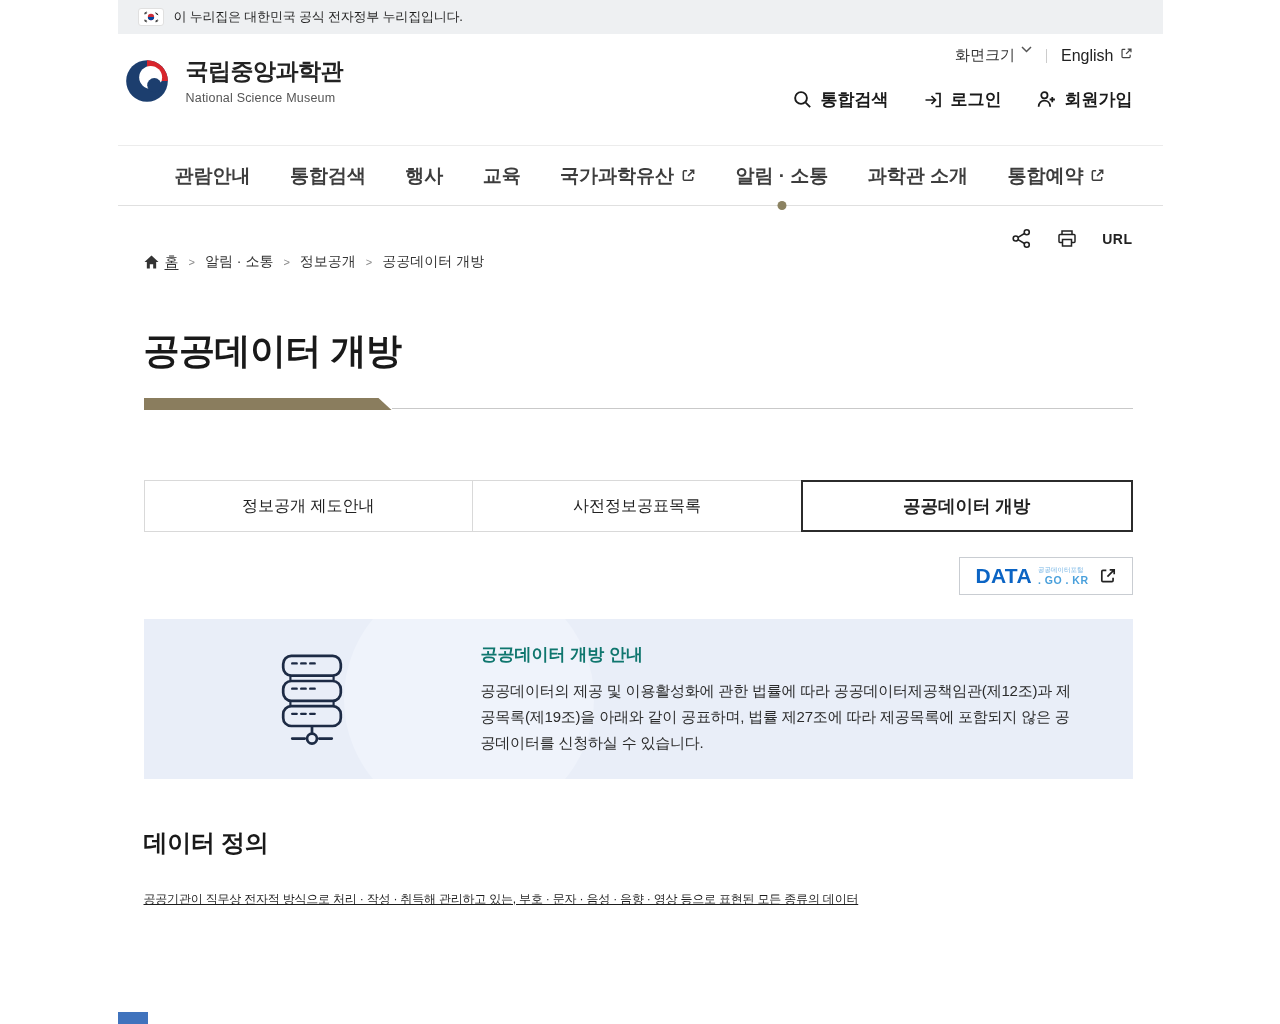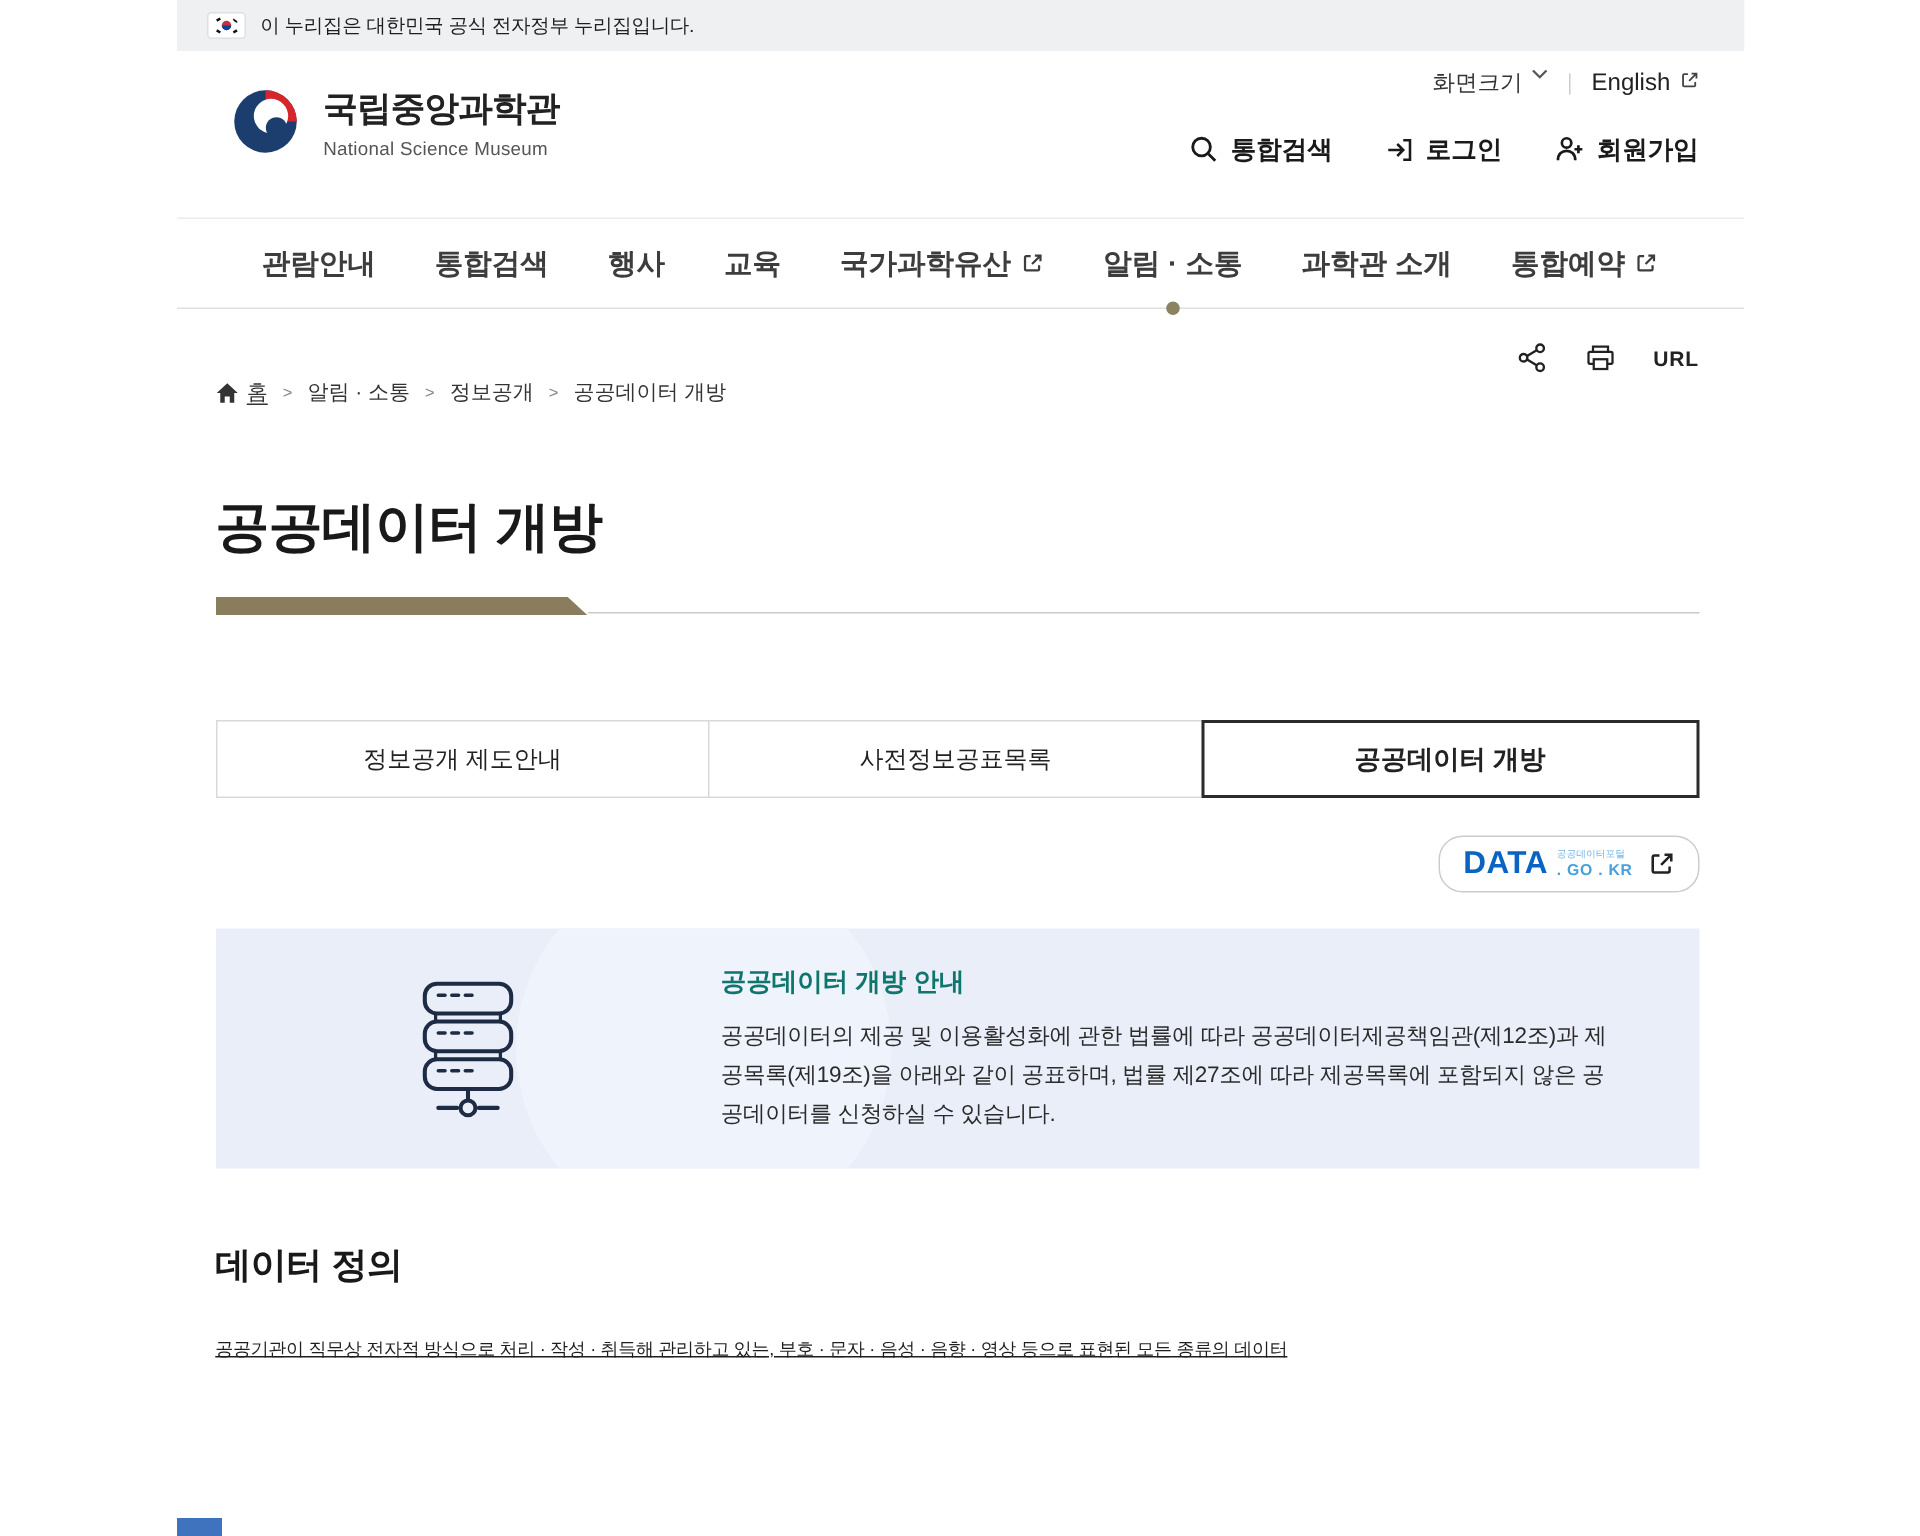--- a/index.html
+++ b/index.html
@@ -14,21 +14,21 @@
   
   .gov-banner { height:34px; background:#eef0f2; display:flex; align-items:center; padding:0 20px; gap:10px; }
   .gov-banner .flag { width:26px; height:18px; background:#fff; border:1px solid #e0e0e0; border-radius:3px; display:flex; align-items:center; justify-content:center; }
   .gov-banner .txt { font-size:13px; color:#1f1f1f; letter-spacing:-0.2px; }
 
   
   header { position:relative; height:111px; background:#fff; }
   .util-row { position:absolute; top:12px; right:30px; display:flex; align-items:center; gap:14px; font-size:15px; color:#333; }
   .util-item { display:flex; align-items:flex-start; gap:6px; cursor:pointer; background:none; border:none; font-size:15px; color:#333; font-family:inherit; }
   .util-divider { width:1px; height:14px; background:#ccc; }
-  .logo-block { position:absolute; left:34px; top:22px; display:flex; align-items:center; gap:14px; }
+  .logo-block { position:absolute; left:4px; top:22px; display:flex; gap:14px; }
   .logo-text .kr { font-size:23px; font-weight:700; color:#222; letter-spacing:-0.5px; }
   .logo-text .en { font-size:12.5px; color:#555; margin-top:4px; letter-spacing:0.2px; }
   .header-actions { position:absolute; right:30px; top:54px; display:flex; align-items:center; gap:34px; }
   .h-action { display:flex; align-items:center; gap:8px; font-size:17px; font-weight:700; color:#1a1a1a; cursor:pointer; background:none; border:none; font-family:inherit; }
 
   
   nav { position:relative; height:61px; border-top:1px solid #ececec; border-bottom:1px solid #e0e0e0; }
   .nav-inner { height:100%; display:flex; align-items:center; justify-content:space-between; padding:0 57px; }
   .nav-item { position:relative; display:flex; align-items:center; gap:7px; font-size:19px; font-weight:700; color:#3d3d3d; text-decoration:none; cursor:pointer; height:100%; }
   .nav-dot { position:absolute; left:50%; bottom:-5px; transform:translateX(-50%); width:9px; height:9px; border-radius:50%; background:#8b8261; }
@@ -51,21 +51,21 @@
   .title-divider .thin { flex:1; height:1px; background:#c9c9c9; margin-bottom:1px; }
 
   
   .tabs { margin-top:70px; display:flex; }
   .tab { flex:1; height:52px; display:flex; align-items:center; justify-content:center; background:#fff; border:1px solid #d9d9d9; margin-left:-1px; font-size:16px; color:#222; cursor:pointer; font-family:inherit; }
   .tab:first-child { margin-left:0; }
   .tab.active { border:2px solid #2b2b2b; font-weight:700; font-size:17.5px; z-index:1; }
 
   
   .portal-row { margin-top:25px; display:flex; justify-content:flex-end; }
-  .portal-btn { display:inline-flex; align-items:center; gap:10px; padding:6px 15px; background:#fff; border:1px solid #c9cdd2; border-radius:16px; cursor:pointer; font-family:inherit; }
+  .portal-btn { display:inline-flex; align-items:center; gap:10px; padding:6px 15px; background:#fff; border:1px solid #c9cdd2; border-radius:0; cursor:pointer; font-family:inherit; }
   .portal-brand { font-size:21px; font-weight:800; color:#0b64c4; letter-spacing:0.3px; }
   .portal-col { display:flex; flex-direction:column; align-items:flex-start; line-height:1; margin-left:-4px; }
   .portal-small { font-size:6.5px; color:#74b4e4; letter-spacing:0; }
   .portal-suffix { font-size:10.5px; font-weight:800; color:#49a0dc; letter-spacing:0.5px; margin-top:2px; }
 
   
   .info-box { margin-top:24px; height:160px; background:#e9eef8; position:relative; overflow:hidden; display:flex; align-items:center; }
   .info-blob { position:absolute; left:200px; top:-45px; width:250px; height:250px; border-radius:50%; background:#eff3fb; }
   .info-icon-wrap { width:337px; display:flex; justify-content:center; position:relative; z-index:1; }
   .info-text { flex:1; padding-right:60px; position:relative; z-index:1; }

